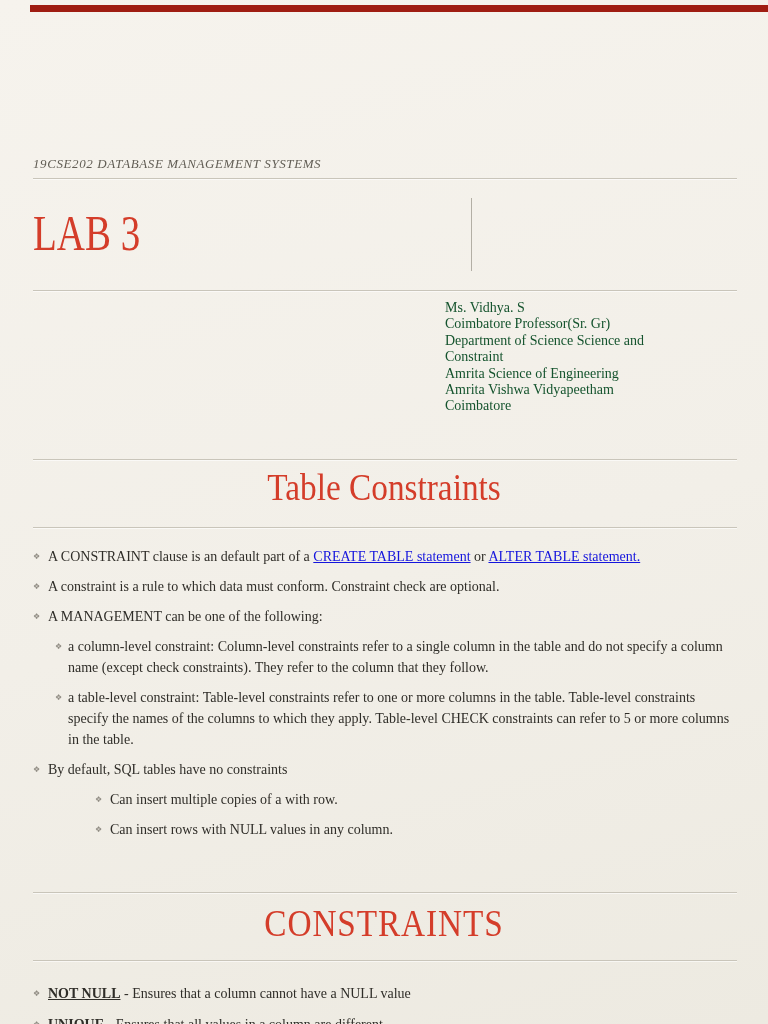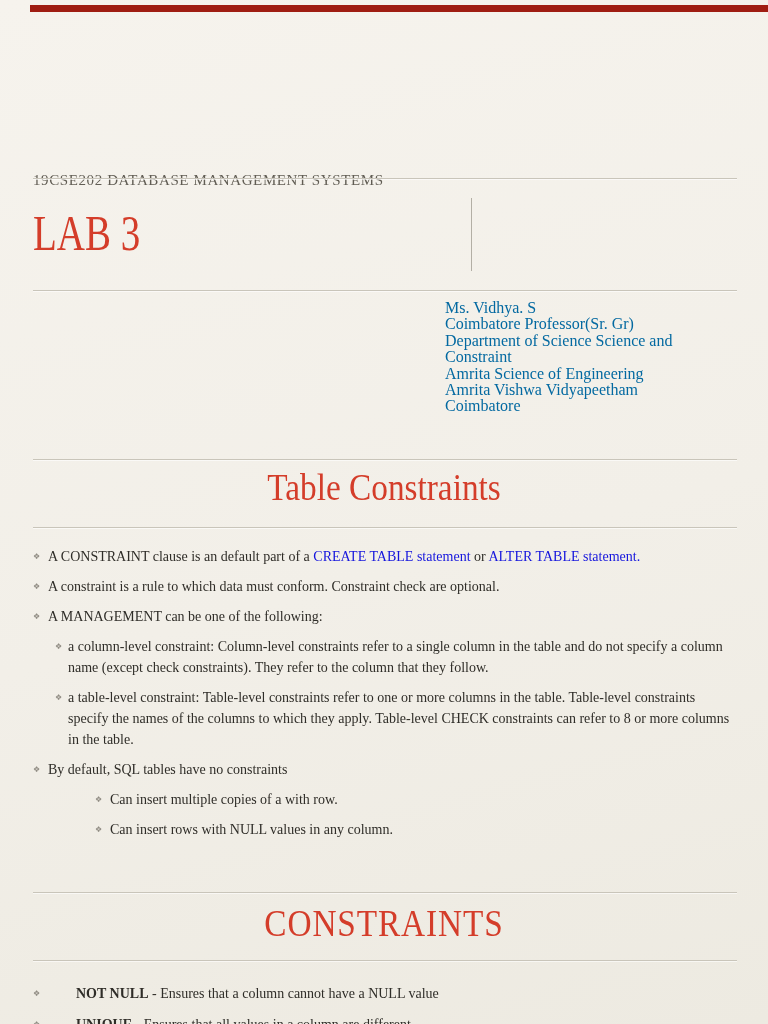--- a/index.html
+++ b/index.html
@@ -17,22 +17,23 @@
     background: #c9c5ba;
     box-shadow: 0 1px 0 rgba(255,255,255,0.6);
   }
   #top-bar {
     position: absolute;
     left: 30px; top: 5px; width: 738px; height: 7px;
     background: #9f1d12;
   }
   #course-header {
     position: absolute;
-    left: 33px; top: 172px;
-    font-size: 15px;
+    left: 33px; top: 156px;
+    font-style: italic;
+    font-size: 13px;
     letter-spacing: 0.6px;
     color: #615d54;
   }
   #lab-title {
     position: absolute;
     left: 33px; top: 208px;
     font-size: 50px;
     line-height: 1;
     color: #d43d2a;
     transform: scaleX(0.78);
@@ -41,23 +42,23 @@
   }
   #v-divider {
     position: absolute;
     left: 471px; top: 198px;
     width: 1px; height: 73px;
     background: #b3afa5;
   }
   #author-block {
     position: absolute;
     left: 445px; top: 300px;
-    font-size: 16px;
+    font-size: 14px;
     line-height: 16.4px;
-    color: #0369a1;
+    color: #14532d;
   }
   .slide-title {
     position: absolute;
     left: 0; width: 768px;
     text-align: center;
     font-size: 37px;
     line-height: 42px;
     color: #d43d2a;
     transform: scaleX(0.9);
     white-space: nowrap;
@@ -79,25 +80,26 @@
     flex: 0 0 15px;
     font-family: "DejaVu Sans", sans-serif;
     font-size: 8px;
     color: #8f8b82;
     line-height: inherit;
   }
   .lvl2 .b-marker { flex-basis: 13px; }
   .b-text { flex: 1 1 auto; }
   .doc-link {
     color: #1414dd;
+    text-decoration: underline;
     cursor: pointer;
   }
   .term {
     font-weight: bold;
-    margin-left: 28px;
+    text-decoration: underline;
   }
 </style>
 </head>
 <body>
 
 <div id="top-bar"></div>
 
 <div id="course-header">19CSE202 DATABASE MANAGEMENT SYSTEMS</div>
 <div class="hr" style="top:178px"></div>
 
@@ -136,21 +138,21 @@
     <span class="b-text">A MANAGEMENT can be one of the following:</span>
   </div>
 
   <div class="b-item lvl2">
     <span class="b-marker">❖</span>
     <span class="b-text">a column-level constraint: Column-level constraints refer to a single column in the table and do not specify a column name (except check constraints). They refer to the column that they follow.</span>
   </div>
 
   <div class="b-item lvl2">
     <span class="b-marker">❖</span>
-    <span class="b-text">a table-level constraint: Table-level constraints refer to one or more columns in the table. Table-level constraints specify the names of the columns to which they apply. Table-level CHECK constraints can refer to 8 or more columns in the table.</span>
+    <span class="b-text">a table-level constraint: Table-level constraints refer to one or more columns in the table. Table-level constraints specify the names of the columns to which they apply. Table-level CHECK constraints can refer to 5 or more columns in the table.</span>
   </div>
 
   <div class="b-item">
     <span class="b-marker">❖</span>
     <span class="b-text">By default, SQL tables have no constraints</span>
   </div>
 
   <div class="b-item lvl3">
     <span class="b-marker">❖</span>
     <span class="b-text">Can insert multiple copies of a with row.</span>

